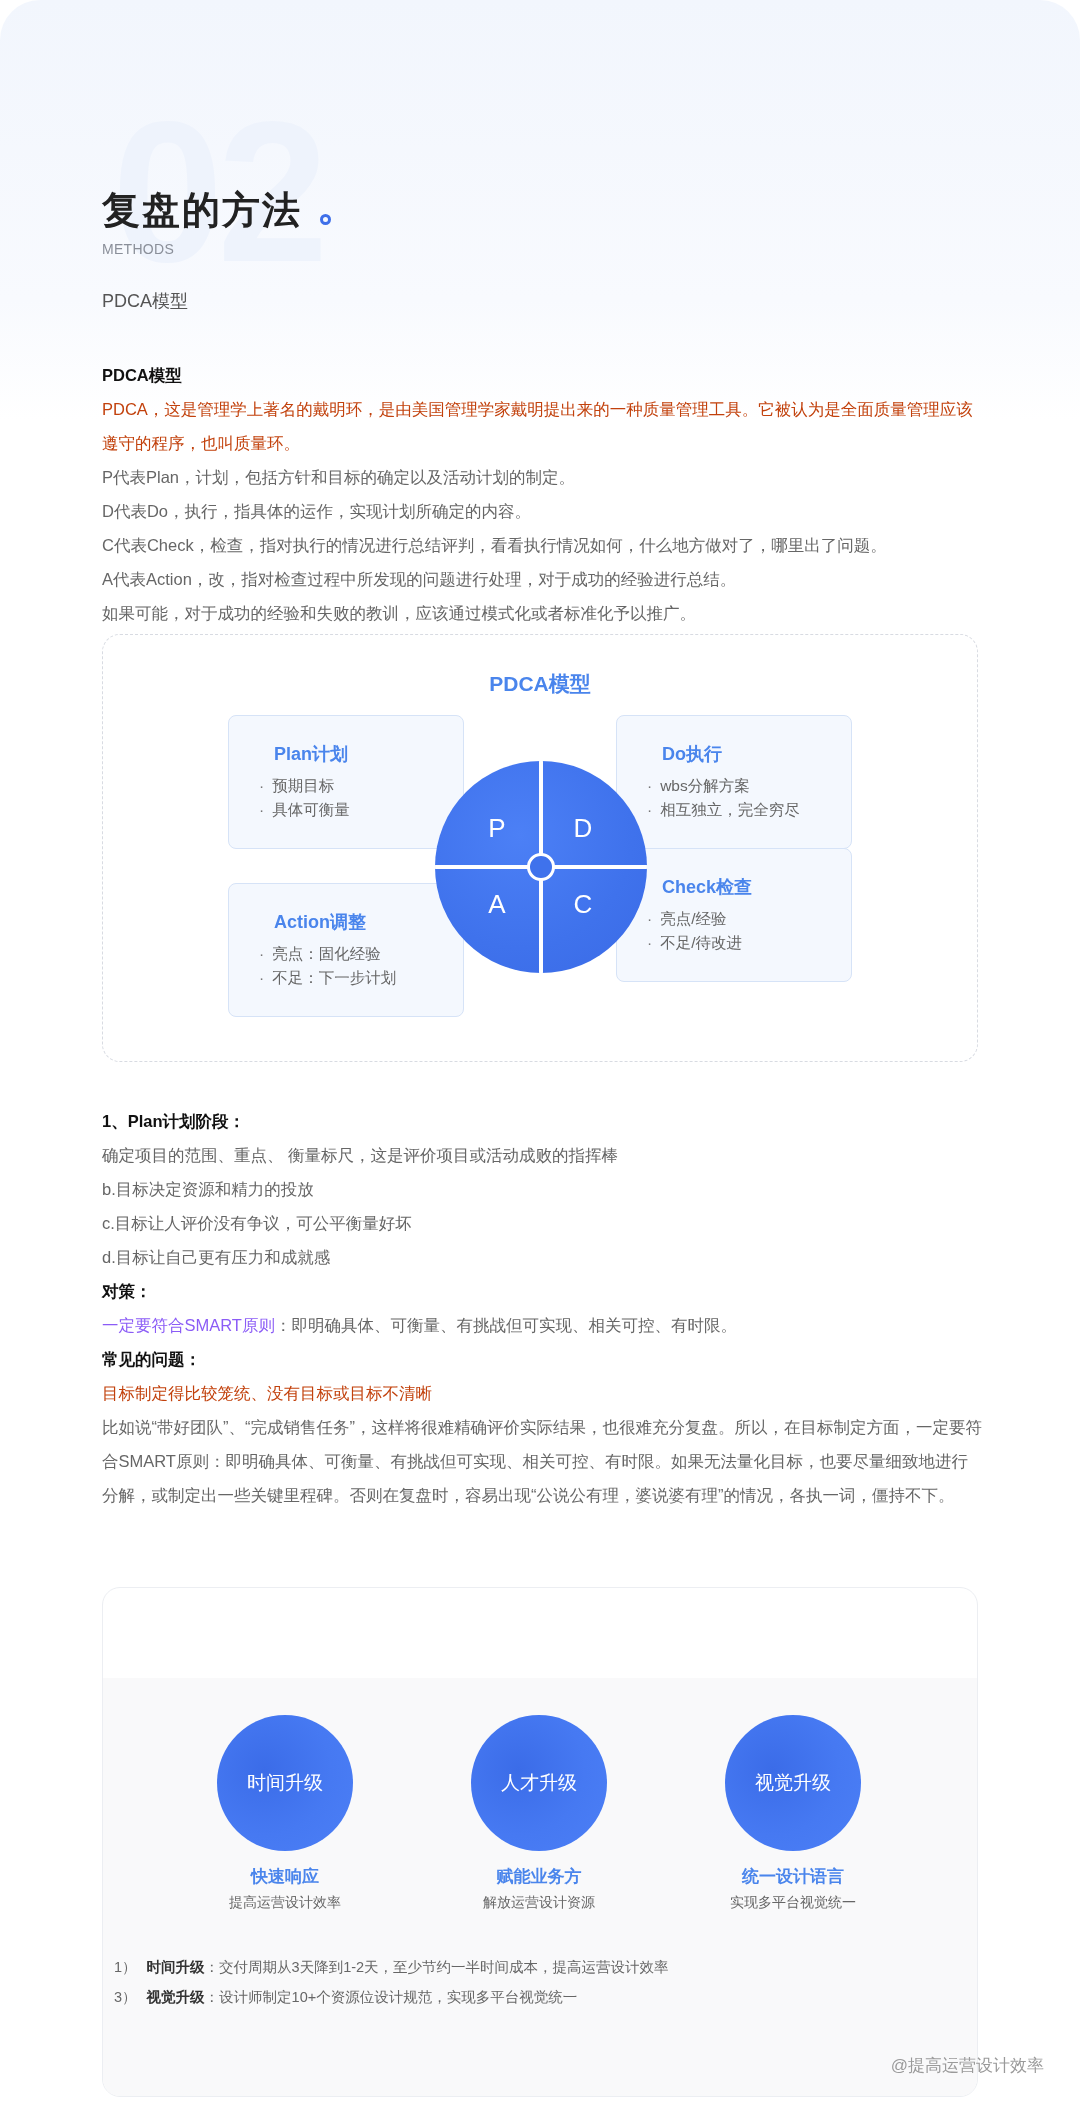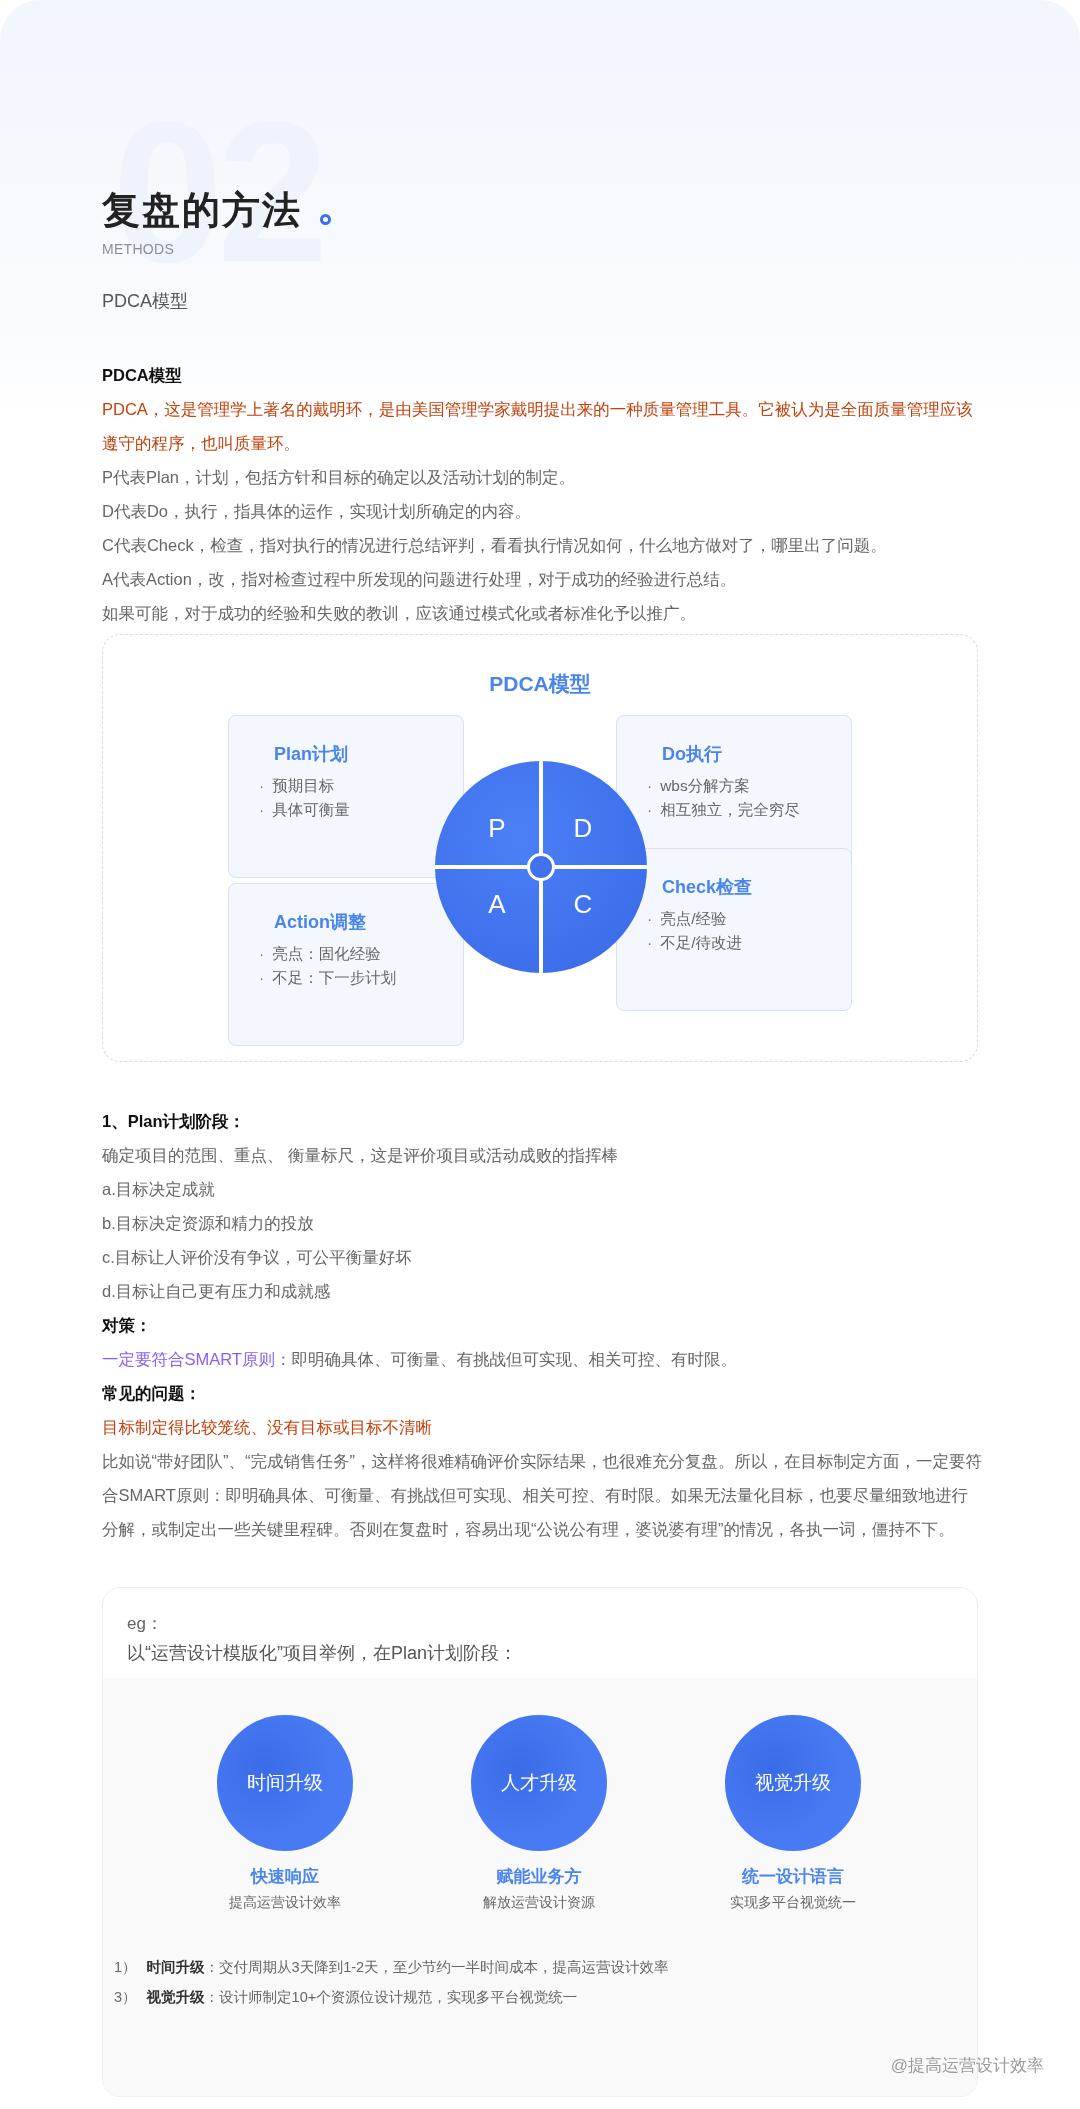--- a/index.html
+++ b/index.html
@@ -37,21 +37,21 @@
     
     .pdca-box {
       position: absolute; left: 102px; top: 634px; width: 876px; height: 428px;
       border: 1.5px dashed #d8dbe2; border-radius: 18px; background: #fff;
     }
     .pdca-title {
       position: absolute; left: 0; right: 0; top: 35px; text-align: center;
       font-size: 21px; font-weight: 700; color: #4a85ec;
     }
     .quad {
-      position: absolute; width: 236px; height: 163px; background: #f4f8fe;
+      position: absolute; width: 236px; height: 134px; background: #f4f8fe;
       border: 1px solid #d6e3f7; border-radius: 8px;
     }
     .quad .q-title { position: absolute; left: 45px; top: 26px; font-size: 18px; font-weight: 700; color: #4a85ec; }
     .quad .q-list { position: absolute; left: 30px; top: 58px; font-size: 15.5px; line-height: 24px; color: #666; list-style: none; }
     .quad .q-list li::before { content: "·"; margin-right: 8px; color: #777; }
 
     .circle {
       position: absolute; left: 435px; top: 761px; width: 212px; height: 212px; border-radius: 50%;
       background: radial-gradient(circle at 40% 35%, #4c80f6 0%, #3f72ec 60%, #3a6ae6 100%);
       overflow: hidden;
@@ -153,36 +153,31 @@
   <div class="letter" style="left:42px; top:52px;">P</div>
   <div class="letter" style="left:128px; top:52px;">D</div>
   <div class="letter" style="left:42px; top:128px;">A</div>
   <div class="letter" style="left:128px; top:128px;">C</div>
   <div class="cycle"></div>
 </div>
 
 <div class="content" style="top:1104px;">
   <div class="p bold">1、Plan计划阶段：</div>
   <div class="p">确定项目的范围、重点、 衡量标尺，这是评价项目或活动成败的指挥棒</div>
-  <div class="p">a.目标决定成就</div>
   <div class="p">b.目标决定资源和精力的投放</div>
   <div class="p">c.目标让人评价没有争议，可公平衡量好坏</div>
   <div class="p">d.目标让自己更有压力和成就感</div>
   <div class="p bold">对策：</div>
   <div class="p"><span class="link">一定要符合SMART原则</span><span>：即明确具体、可衡量、有挑战但可实现、相关可控、有时限。</span></div>
   <div class="p bold">常见的问题：</div>
   <div class="p dark">目标制定得比较笼统、没有目标或目标不清晰</div>
   <div class="p">比如说“带好团队”、“完成销售任务”，这样将很难精确评价实际结果，也很难充分复盘。所以，在目标制定方面，一定要符合SMART原则：即明确具体、可衡量、有挑战但可实现、相关可控、有时限。如果无法量化目标，也要尽量细致地进行分解，或制定出一些关键里程碑。否则在复盘时，容易出现“公说公有理，婆说婆有理”的情况，各执一词，僵持不下。</div>
 </div>
 
 <div class="eg-card">
-  <div class="eg-head">
-    <div class="l1">eg：</div>
-    <div class="l2">以“运营设计模版化”项目举例，在Plan计划阶段：</div>
-  </div>
   <div class="eg-body"></div>
 </div>
 
 <div class="bubble" style="left:217px; top:1715px;">
     <span>时间升级</span>
   </div>
 <div class="bubble" style="left:471px; top:1715px;">
     <span>人才升级</span>
   </div>
 <div class="bubble" style="left:725px; top:1715px;">

